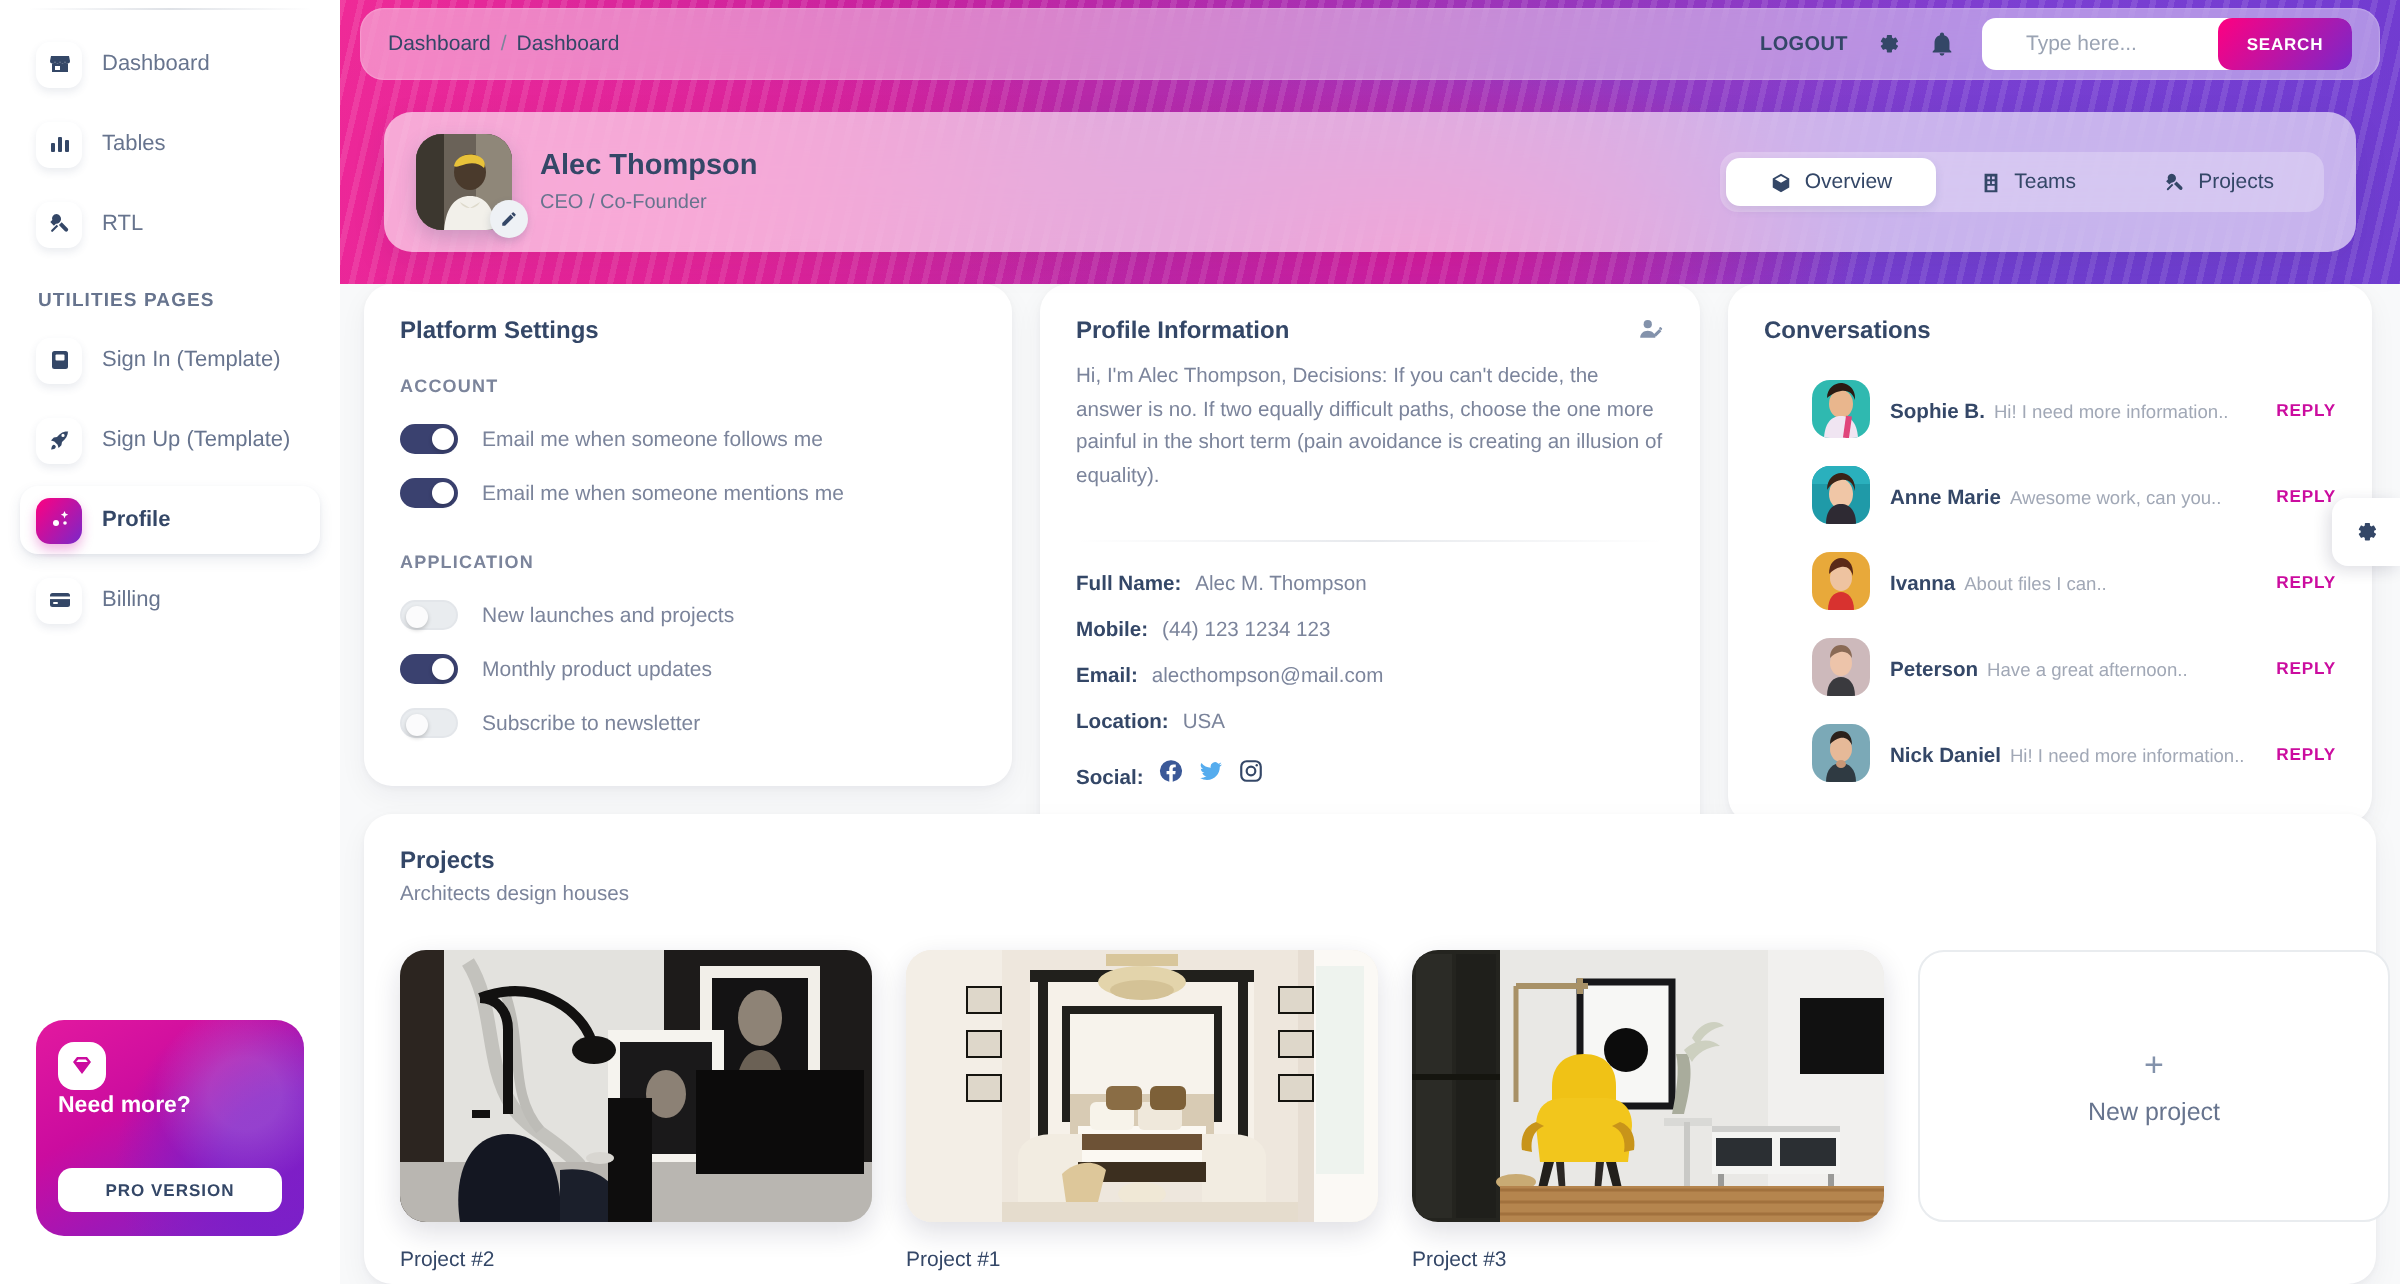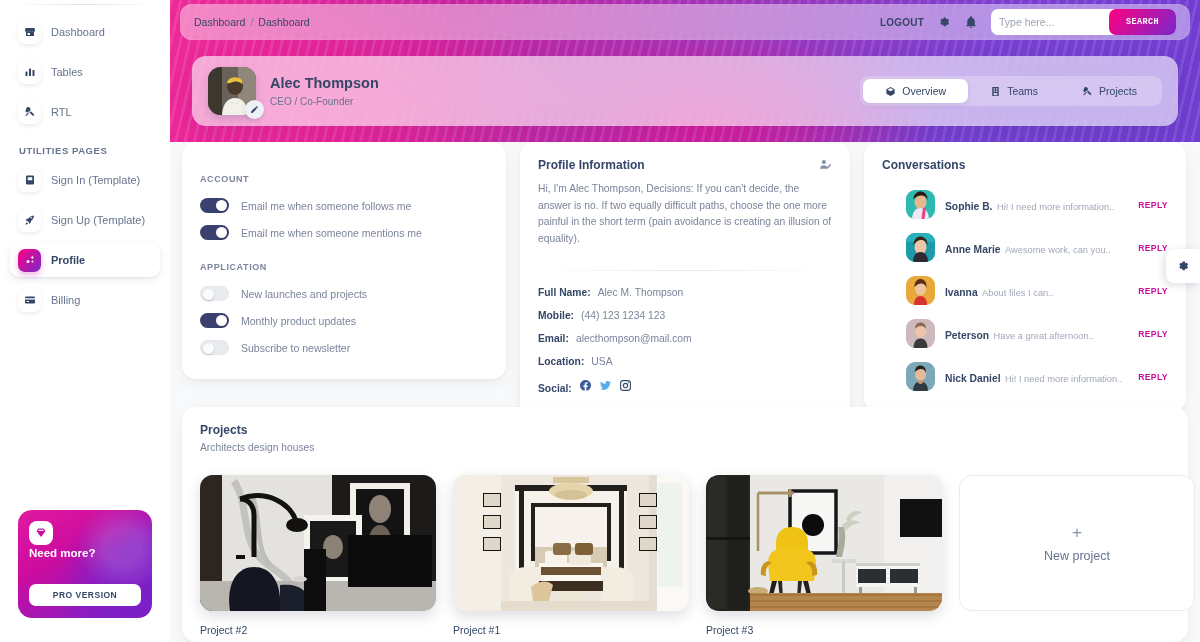--- a/index.html
+++ b/index.html
@@ -98,32 +98,32 @@
   }
   .crumbs { font-size: 10.5px; color: #344767; display: flex; gap: 5px; align-items: center; }
   .crumbs .sep { color: #7b849b; }
   .crumbs a { color: #344767; text-decoration: none; }
   .topbar-right { margin-left: auto; display: flex; align-items: center; gap: 13px; }
   .logout { font-size: 10px; font-weight: 600; color: #344767; letter-spacing: .2px; cursor: pointer; text-align: right; }
   .tb-ico { width: 14px; height: 14px; color: #344767; cursor: pointer; display: block; }
   .search-wrap {
     position: relative; width: 185px; height: 26px;
     background: #fff; border-radius: 7px;
-    display: flex; align-items: center; padding-left: 8px;
+    display: flex; align-items: center; padding-left: 22px;
   }
   .search-wrap input {
     border: 0; outline: none; background: transparent; width: 110px;
     font-family: inherit; font-size: 10.5px; color: #495057;
   }
   .search-wrap input::placeholder { color: #9aa3b3; }
   .search-btn {
     position: absolute; right: 0; top: 0; height: 26px; width: 67px;
     border: 0; border-radius: 7px; cursor: pointer;
     background: linear-gradient(310deg,#7928ca,#ff0080);
-    color: #fff; font-family: Liberation Mono, monospace; font-size: 8.5px; font-weight: 700; letter-spacing: .4px;
+    color: #fff; font-family: Liberation Sans, sans-serif; font-size: 8.5px; font-weight: 700; letter-spacing: .4px;
   }
 
   
   .profile-card {
     position: absolute; left: 192px; top: 56px; width: 986px; height: 70px;
     border-radius: 14px;
     background: rgba(255,255,255,.60);
     backdrop-filter: blur(18px);
     box-shadow: 0 6px 18px rgba(20,20,60,.08);
     display: flex; align-items: center; padding: 0 16px; z-index: 7;
@@ -403,20 +403,21 @@
       </div>
       <button class="promo-btn">PRO VERSION</button>
     </div>
   </div>
 
   <div class="content">
 
     <div class="row1">
 
       <div class="card settings">
+        <div class="card-title">Platform Settings</div>
 
         <div class="sub-head">ACCOUNT</div>
         <div class="sw-row">
           <div class="switch on">
               <span class="knob"></span>
             </div>
           <span class="sw-label">Email me when someone follows me</span>
         </div>
         <div class="sw-row">
           <div class="switch on">

